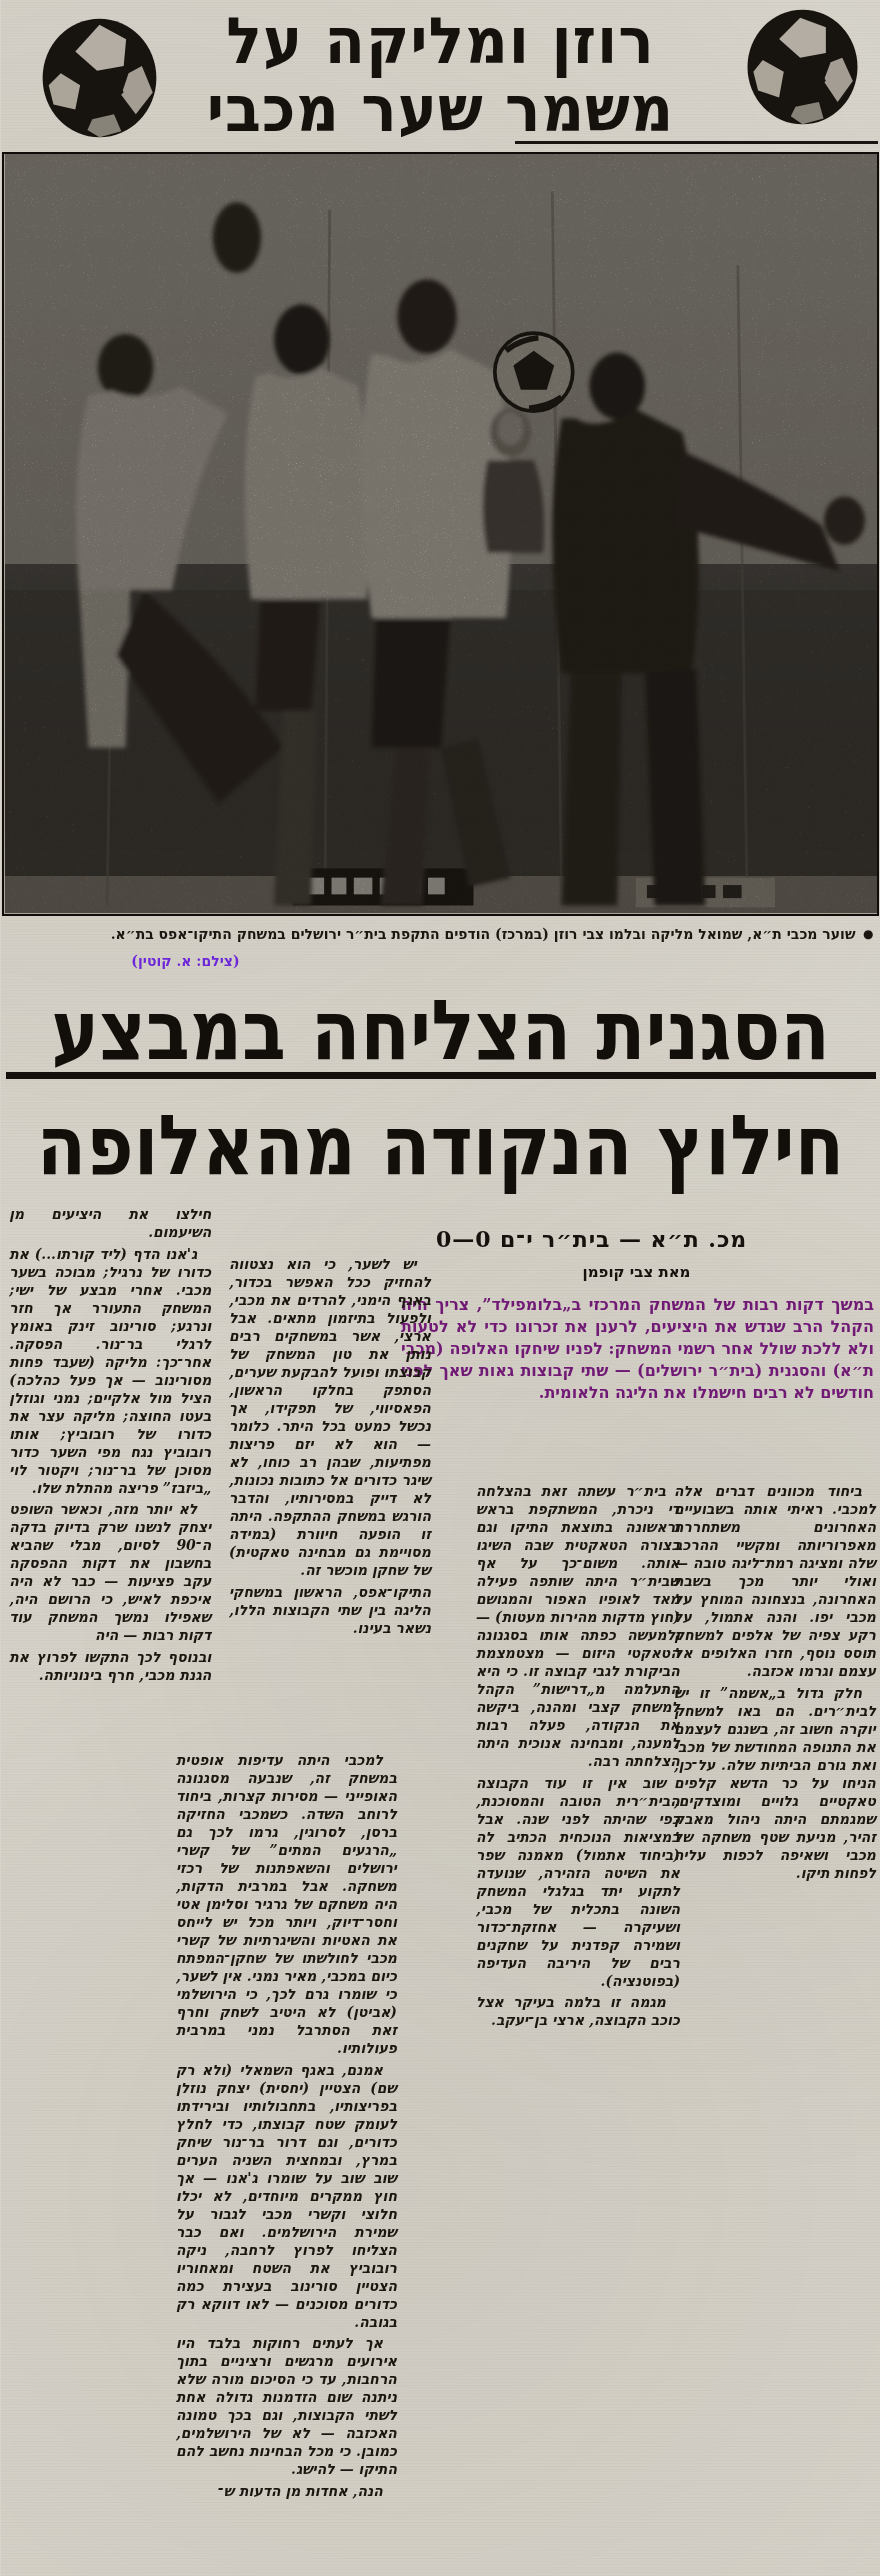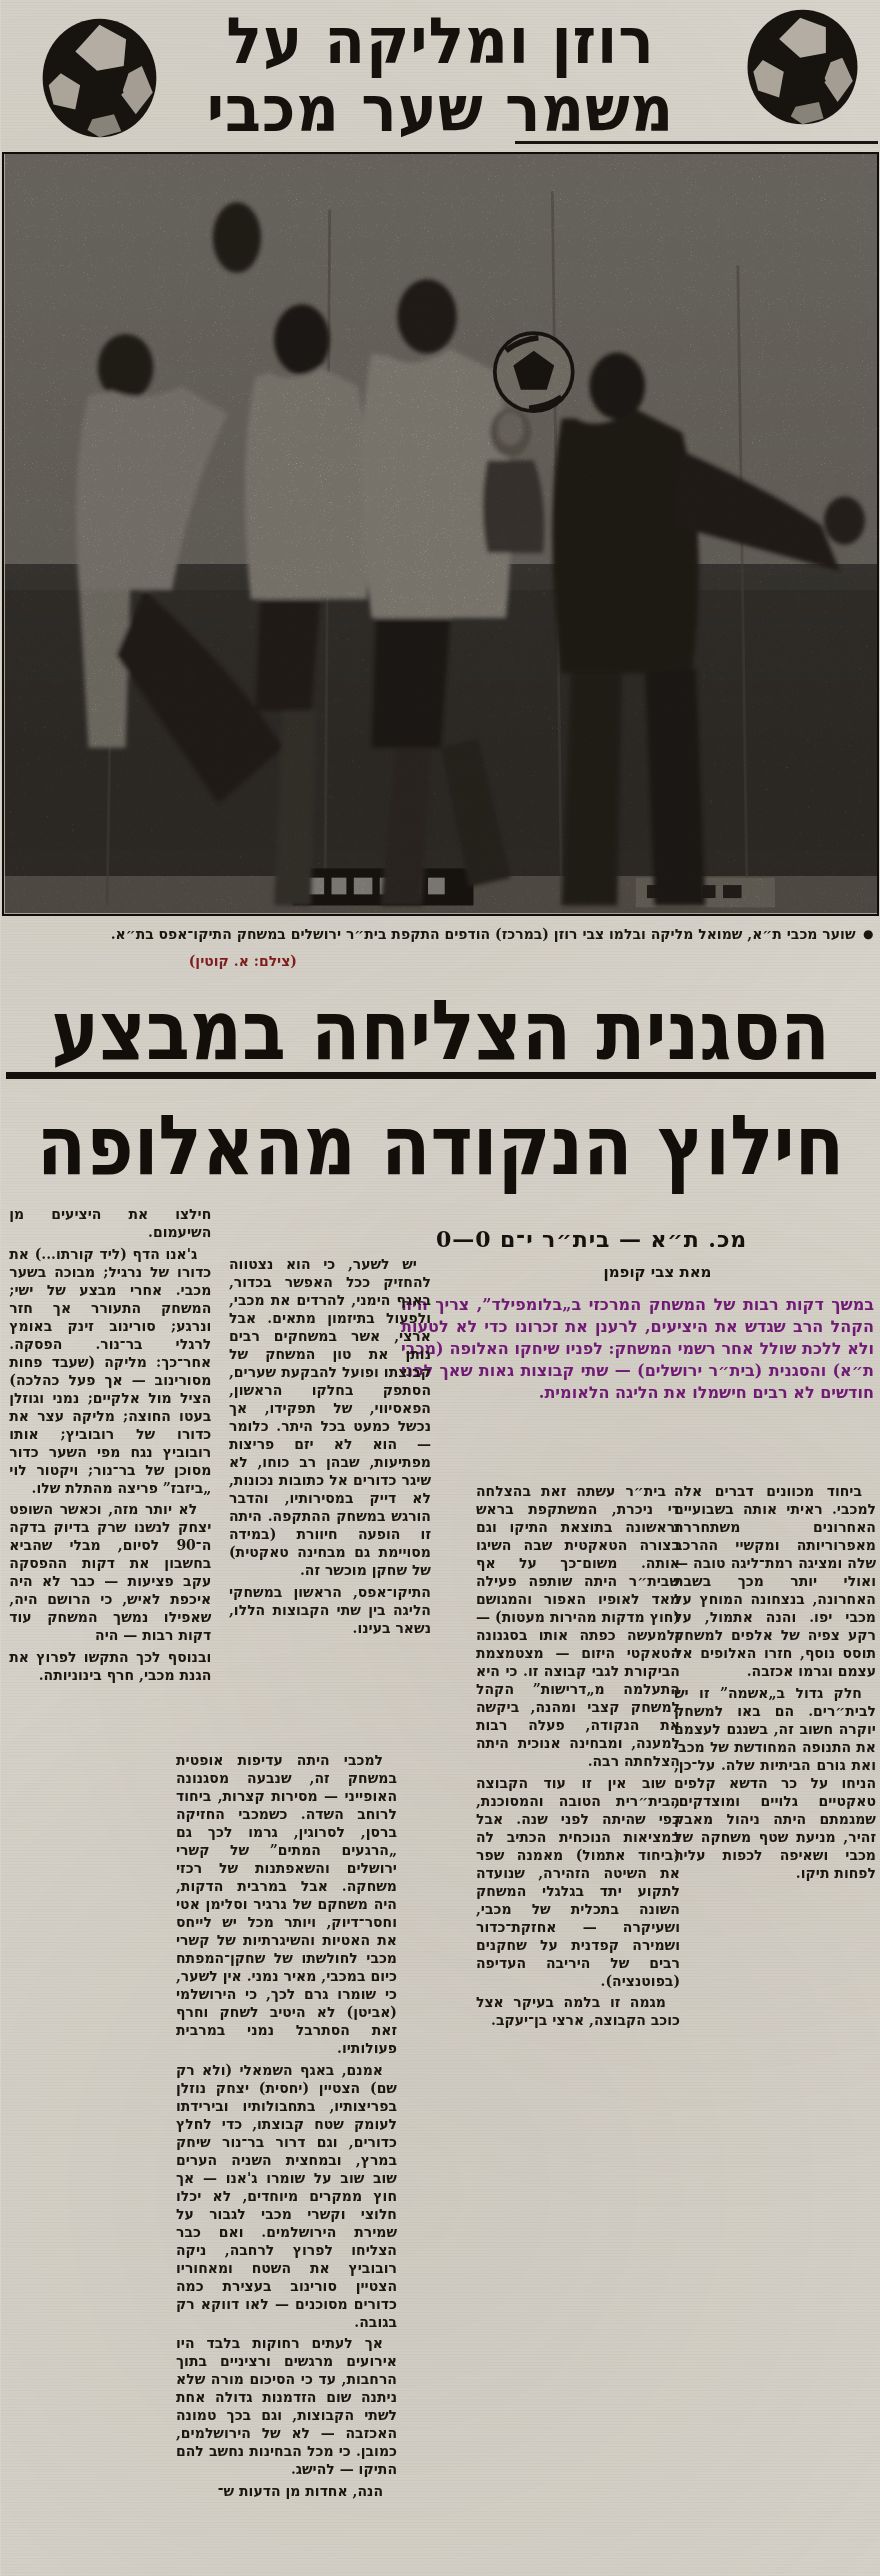--- a/index.html
+++ b/index.html
@@ -24,41 +24,41 @@
   .ball{position:absolute;}
   .banner-rule{background:#1a1510;}
   
   .photo-frame{border:2.8px solid #0f0c09;box-sizing:border-box;background:#a8a298;}
   
   .caption{
     direction:rtl;font-weight:bold;font-size:14px;line-height:18.5px;
     color:#1b1610;text-align:justify;
   }
   .caption .bullet{float:right;margin-left:7.4px;font-size:12px;}
-  .caption-credit{direction:rtl;font-weight:bold;font-size:14px;text-align:right;color:#7f1d1d;}
+  .caption-credit{direction:rtl;font-weight:bold;font-size:14px;text-align:center;color:#6d28d9;}
   
   .big-head{
     direction:rtl;text-align:center;font-weight:bold;color:#120e09;
     font-size:72px;line-height:78px;letter-spacing:0px;white-space:nowrap;
     transform:scaleY(1.15);transform-origin:top center;width:881px;
   }
   .head-rule{background:#15100b;}
   
   .scoreline{
     direction:rtl;text-align:left;font-weight:bold;font-size:22px;
     color:#16110c;letter-spacing:0.9px;white-space:nowrap;
   }
   .byline{direction:rtl;text-align:center;font-weight:bold;font-size:15px;color:#16110c;}
   .intro{
     direction:rtl;text-align:justify;font-weight:bold;
     font-size:16px;line-height:22px;color:#701a75;
   }
   .col{
     direction:rtl;text-align:justify;font-weight:bold;
-    font-size:14px;line-height:18px;color:#1b1610;
+    font-size:14px;line-height:18px;color:#1b1610;font-style:italic;
   }
   .col p{margin:0 0 3.7px 0;text-indent:14px;}
   .col p.cont{text-indent:0;}
 </style>
 </head>
 <body>
 
 <div class="abs" style="left:0;top:10;width:881px;">
   <div class="abs masthead-line" style="left:0;top:5.6px;width:881px;">רוזן ומליקה על</div>
   <div class="abs masthead-line" style="left:0;top:74px;width:881px;">משמר שער מכבי</div>
@@ -184,21 +184,21 @@
 <div class="abs caption" style="left:7.4px;top:925px;width:866px;">
   <span class="bullet">●</span><span>שוער מכבי ת״א, שמואל מליקה ובלמו צבי רוזן (במרכז) הודפים התקפת בית״ר ירושלים במשחק התיקו־אפס בת״א.</span>
 </div>
 <div class="abs caption-credit" style="left:74px;top:953px;width:223px;">(צילם: א. קוטין)</div>
 
 <div class="abs big-head" style="left:0;top:985px;">הסגנית הצליחה במבצע</div>
 <div class="abs head-rule" style="left:5.6px;top:1072px;width:870px;height:6.5px;"></div>
 <div class="abs big-head" style="left:0;top:1100px;">חילוץ הנקודה מהאלופה</div>
 
 <div class="abs scoreline" style="left:436px;top:1226px;width:443px;">מכ. ת״א — בית״ר י־ם 0—0</div>
-<div class="abs byline" style="left:436px;top:1263px;width:443px;">מאת צבי קופמן</div>
+<div class="abs byline" style="left:415px;top:1263px;width:443px;">מאת צבי קופמן</div>
 
 <div class="abs intro" style="left:401px;top:1294px;width:473px;">במשך דקות רבות של המשחק המרכזי ב„בלומפילד”, צריך היה הקהל הרב שגדש את היציעים, לרענן את זכרונו כדי לא לטעות ולא ללכת שולל אחר רשמי המשחק: לפניו שיחקו האלופה (מכבי ת״א) והסגנית (בית״ר ירושלים) — שתי קבוצות גאות שאך לפני חודשים לא רבים חישמלו את הליגה הלאומית.</div>
 
 <div class="abs col" style="left:674px;top:1482px;width:202px;">
   <p>ביחוד מכוונים דברים אלה למכבי. ראיתי אותה בשבועיים האחרונים משתחררת מאפרוריותה ומקשיי ההרכב שלה ומציגה רמת־ליגה טובה — ואולי יותר מכך בשבת האחרונה, בנצחונה המוחץ על מכבי יפו. והנה אתמול, על רקע צפיה של אלפים למשחק תוסס נוסף, חזרו האלופים אל עצמם וגרמו אכזבה.</p>
   <p>חלק גדול ב„אשמה” זו יש לבית״רים. הם באו למשחק יוקרה חשוב זה, בשנגם לעצמם את התנופה המחודשת של מכבי ואת גורם הביתיות שלה. על־כן, הניחו על כר הדשא קלפים טאקטיים גלויים ומוצדקים, שמגמתם היתה ניהול מאבק זהיר, מניעת שטף משחקה של מכבי ושאיפה לכפות עליה לפחות תיקו.</p>
 </div>
 
 <div class="abs col" style="left:453px;top:1482px;width:204px;margin-left:23px;">
   <p>בית״ר עשתה זאת בהצלחה די ניכרת, המשתקפת בראש וראשונה בתוצאת התיקו וגם בצורה הטאקטית שבה השיגו אותה. משום־כך על אף שבית״ר היתה שותפה פעילה מאד לאופיו האפור והמגושם (חוץ מדקות מהירות מעטות) — ולמעשה כפתה אותו בסגנונה הטאקטי היזום — מצטמצמת הביקורת לגבי קבוצה זו. כי היא התעלמה מ„דרישות” הקהל למשחק קצבי ומהנה, ביקשה את הנקודה, פעלה רבות למענה, ומבחינה אנוכית היתה הצלחתה רבה.</p>

